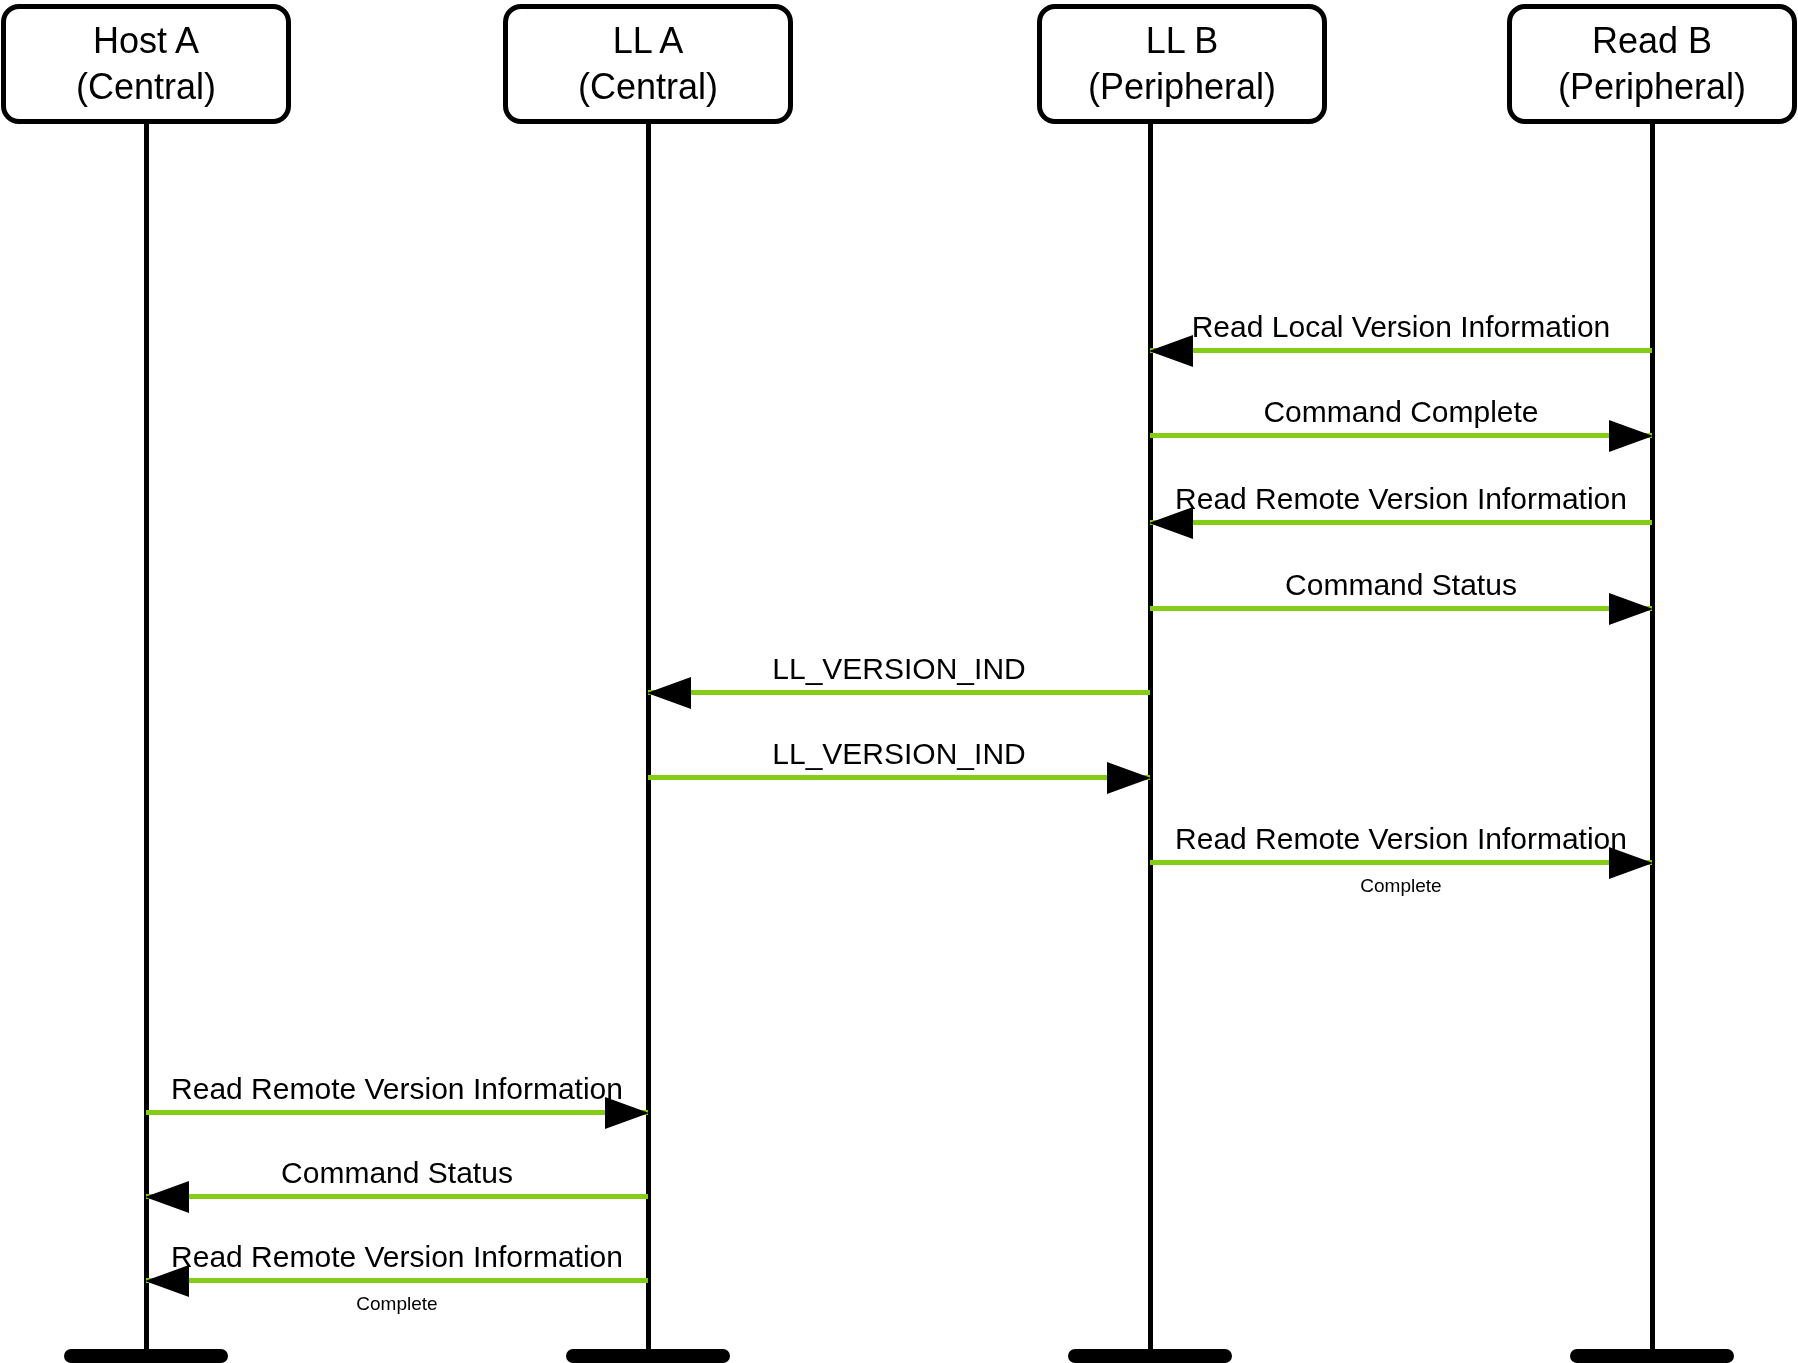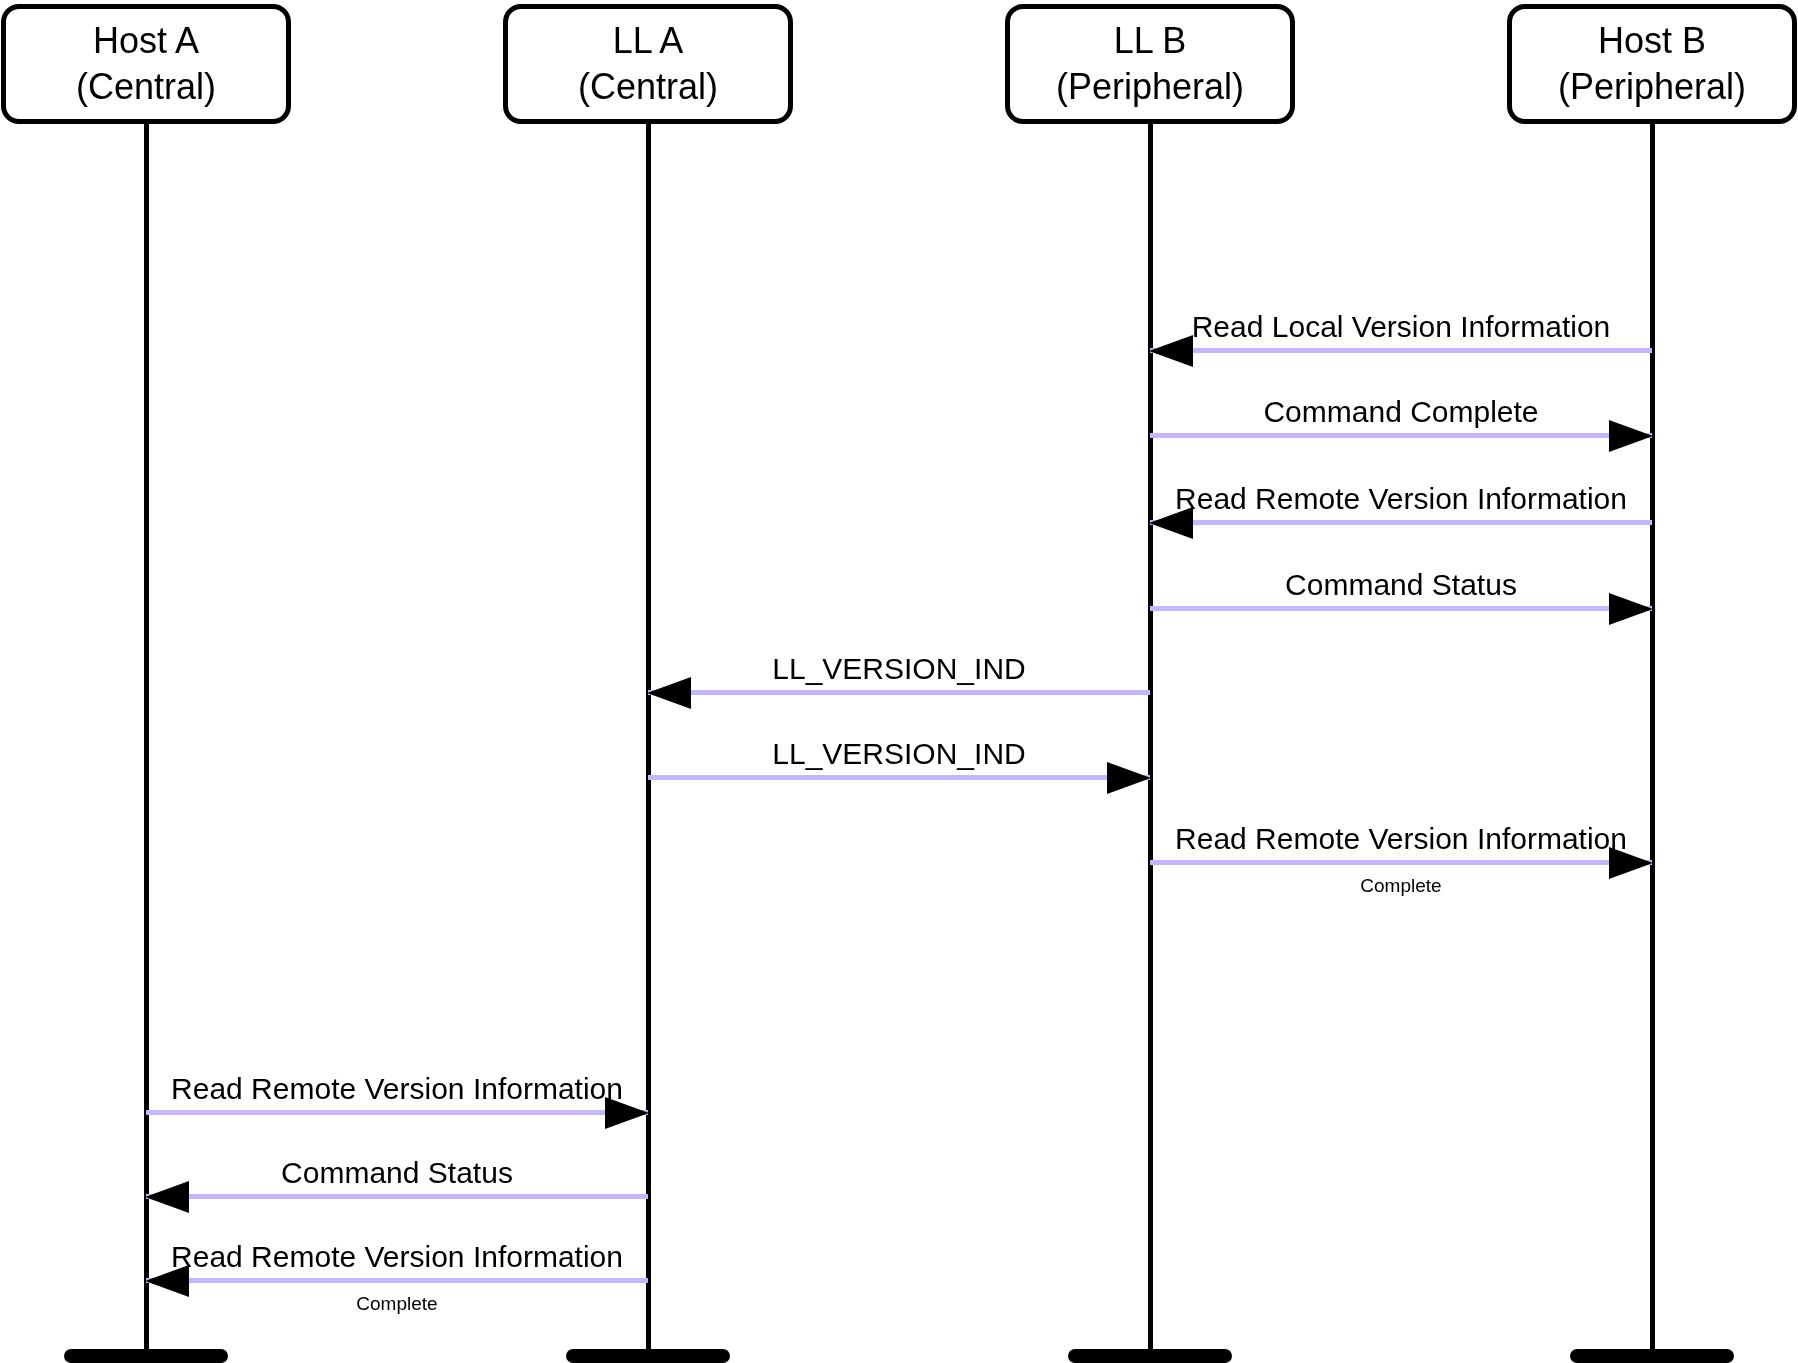--- a/index.html
+++ b/index.html
@@ -58,21 +58,21 @@
     font-size: 34px;
     z-index: 3;
     white-space: nowrap;
   }
   .banner .prefix { margin-right: 16px; }
 
   
   .msg {
     position: absolute;
     height: 5px;
-    background: #c4b5fd;
+    background: #84cc16;
     z-index: 2;
   }
   .msg .lbl {
     position: absolute;
     bottom: 9px;
     left: 0;
     width: 100%;
     text-align: center;
     font-size: 30px;
     line-height: 34px;
@@ -122,26 +122,26 @@
   <div class="lifeline" style="left:1649.5px"></div>
 
   <div class="actor" style="left:1px">
     <span>Host A</span>
     <span>(Central)</span>
   </div>
   <div class="actor" style="left:503px">
     <span>LL A</span>
     <span>(Central)</span>
   </div>
-  <div class="actor" style="left:1005px">
+  <div class="actor" style="left:1037px">
     <span>LL B</span>
     <span>(Peripheral)</span>
   </div>
   <div class="actor" style="left:1507px">
-    <span>Host B</span>
+    <span>Read B</span>
     <span>(Peripheral)</span>
   </div>
 
 
   <div class="msg" style="left:1150px;top:348px;width:502px">
     <span class="lbl">Read Local Version Information</span>
     <span class="head left"></span>
   </div>
 
   <div class="msg" style="left:1150px;top:433px;width:502px">

